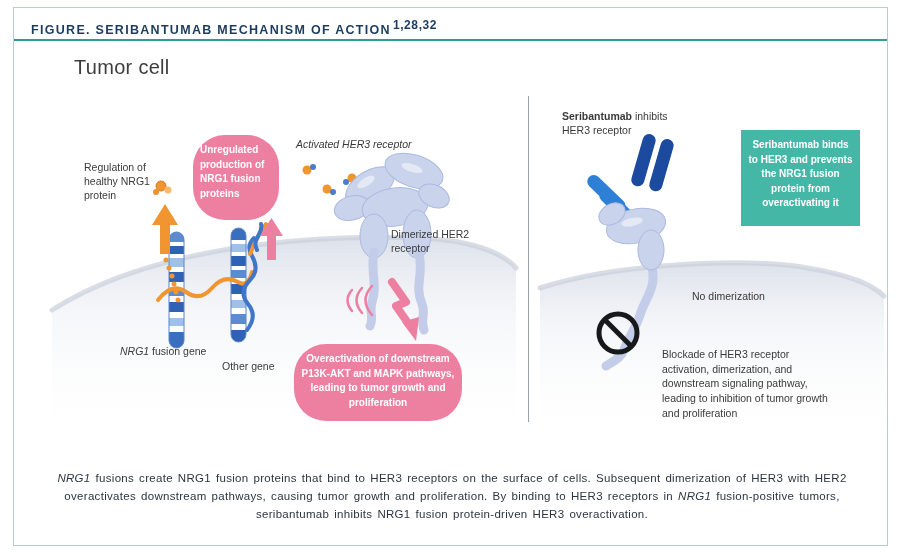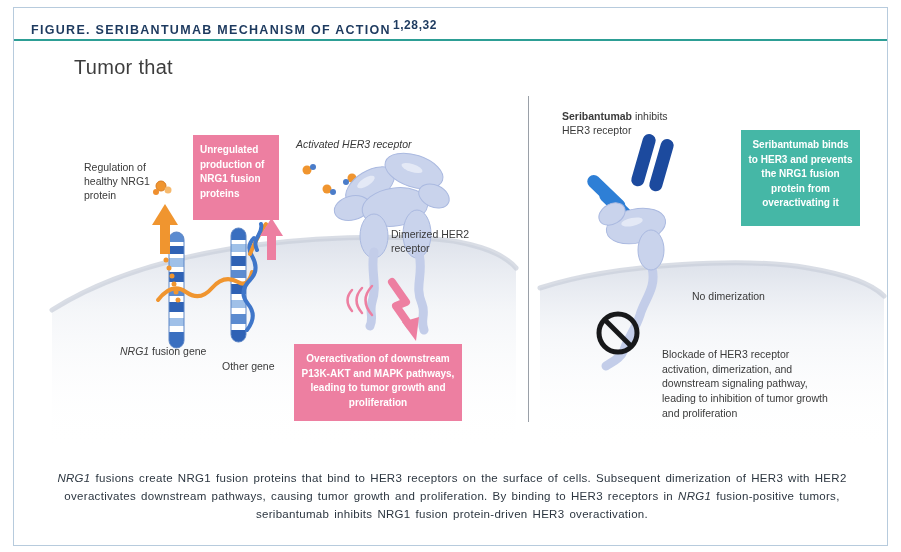--- a/index.html
+++ b/index.html
@@ -11,21 +11,21 @@
 
   .fig-title { position:absolute; left:31px; top:18px; font-size:12.5px; font-weight:bold;
                letter-spacing:1.3px; color:var(--navy,#1d3a5f); white-space:nowrap; }
   .fig-title .refs { font-size:12px; letter-spacing:0.6px; vertical-align:super; margin-left:2px; }
   .rule { position:absolute; left:14px; top:39px; width:873px; height:2px; background:var(--rule,#2d9e95); }
 
   .heading { position:absolute; left:74px; top:56px; font-size:20px; color:#3d3d3d; letter-spacing:0.3px; }
 
   .lbl { position:absolute; font-size:10.5px; line-height:1.35; color:var(--text,#3a3a3a); }
   .box { position:absolute; color:#ffffff; font-weight:bold; font-size:10px; line-height:1.45; padding:8px 7px; }
-  .box.pink { background:var(--pink,#ed7fa1); }
+  .box.pink { background:var(--pink,#ed7fa1);border-radius:32px; }
   .box.teal { background:var(--teal,#45b7a6); }
   .box.center { text-align:center; }
 
   .divider { position:absolute; left:528px; top:96px; width:1px; height:326px; background:#9aa0a8; }
 
   .caption { position:absolute; left:40px; top:470px; width:824px; font-size:11.5px; line-height:1.55;
              letter-spacing:0.3px; word-spacing:1.5px; color:#2c3640;text-align:center; }
 
   .art { position:absolute; left:0; top:0; pointer-events:none; }
 
@@ -189,21 +189,21 @@
     <circle cx="618" cy="333" r="19" fill="none" stroke="#17181a" stroke-width="5"></circle>
     <line x1="605" y1="320" x2="631" y2="346" stroke="#17181a" stroke-width="5"></line>
   </g>
 </svg>
 
 <div class="fig-title">
   <span>FIGURE. SERIBANTUMAB MECHANISM OF ACTION</span><sup class="refs">1,28,32</sup>
 </div>
 <div class="rule"></div>
 
-<div class="heading">Tumor that</div>
+<div class="heading">Tumor cell</div>
 
 <div class="lbl" style="left:84px; top:160px; width:95px;">Regulation of healthy NRG1 protein</div>
 
 <div class="box pink" style="left:193px; top:135px; width:86px; height:85px;">Unregulated production of NRG1 fusion proteins</div>
 
 <div class="lbl" style="left:296px; top:137px; width:150px;font-style:italic;">Activated HER3 receptor</div>
 
 <div class="lbl" style="left:391px; top:227px; width:88px;">Dimerized HER2 receptor</div>
 
 <div class="lbl" style="left:120px; top:344px; width:110px;"><span style="font-style: italic;">NRG1</span><span> fusion gene</span></div>

